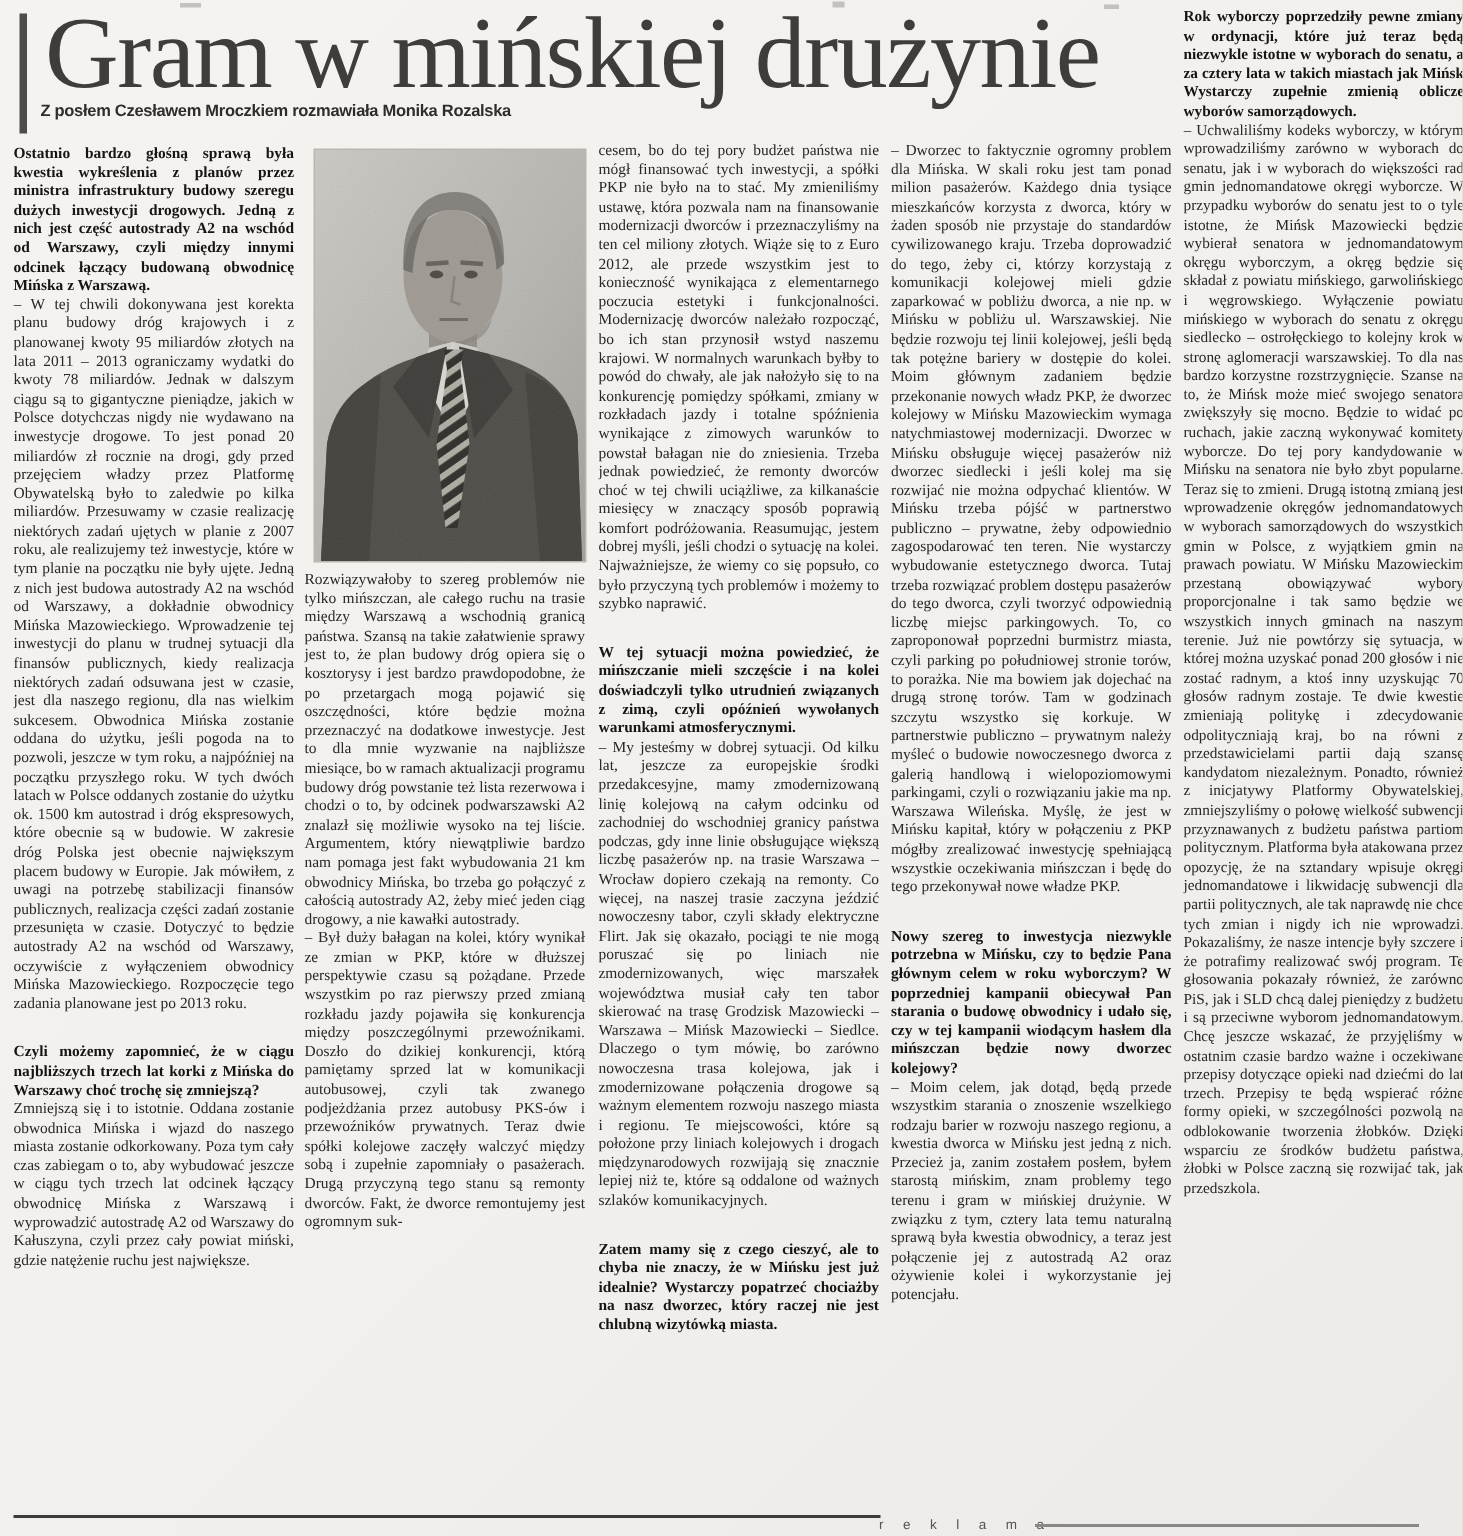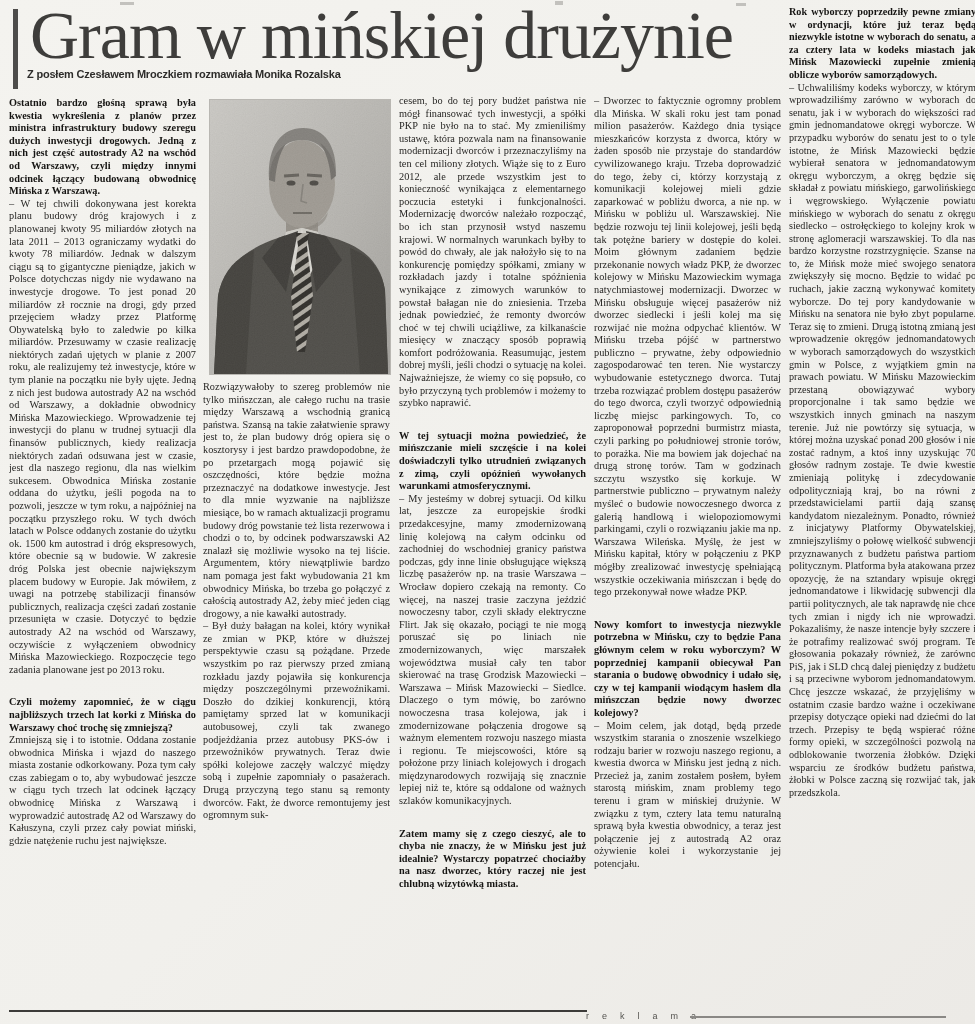--- a/index.html
+++ b/index.html
@@ -138,26 +138,26 @@
 
   <section class="col c3">
     <p class="a first">cesem, bo do tej pory budżet państwa nie mógł finansować tych inwestycji, a spółki PKP nie było na to stać. My zmieniliśmy ustawę, która pozwala nam na finansowanie modernizacji dworców i przeznaczyliśmy na ten cel miliony złotych. Wiąże się to z Euro 2012, ale przede wszystkim jest to konieczność wynikająca z elementarnego poczucia estetyki i funkcjonalności. Modernizację dworców należało rozpocząć, bo ich stan przynosił wstyd naszemu krajowi. W normalnych warunkach byłby to powód do chwały, ale jak nałożyło się to na konkurencję pomiędzy spółkami, zmiany w rozkładach jazdy i totalne spóźnienia wynikające z zimowych warunków to powstał bałagan nie do zniesienia. Trzeba jednak powiedzieć, że remonty dworców choć w tej chwili uciążliwe, za kilkanaście miesięcy w znaczący sposób poprawią komfort podróżowania. Reasumując, jestem dobrej myśli, jeśli chodzi o sytuację na kolei. Najważniejsze, że wiemy co się popsuło, co było przyczyną tych problemów i możemy to szybko naprawić.</p>
     <p class="q">W tej sytuacji można powiedzieć, że mińszczanie mieli szczęście i na kolei doświadczyli tylko utrudnień związanych z zimą, czyli opóźnień wywołanych warunkami atmosferycznymi.</p>
     <p class="a">– My jesteśmy w dobrej sytuacji. Od kilku lat, jeszcze za europejskie środki przedakcesyjne, mamy zmodernizowaną linię kolejową na całym odcinku od zachodniej do wschodniej granicy państwa podczas, gdy inne linie obsługujące większą liczbę pasażerów np. na trasie Warszawa – Wrocław dopiero czekają na remonty. Co więcej, na naszej trasie zaczyna jeździć nowoczesny tabor, czyli składy elektryczne Flirt. Jak się okazało, pociągi te nie mogą poruszać się po liniach nie zmodernizowanych, więc marszałek województwa musiał cały ten tabor skierować na trasę Grodzisk Mazowiecki – Warszawa – Mińsk Mazowiecki – Siedlce. Dlaczego o tym mówię, bo zarówno nowoczesna trasa kolejowa, jak i zmodernizowane połączenia drogowe są ważnym elementem rozwoju naszego miasta i regionu. Te miejscowości, które są położone przy liniach kolejowych i drogach międzynarodowych rozwijają się znacznie lepiej niż te, które są oddalone od ważnych szlaków komunikacyjnych.</p>
     <p class="q">Zatem mamy się z czego cieszyć, ale to chyba nie znaczy, że w Mińsku jest już idealnie? Wystarczy popatrzeć chociażby na nasz dworzec, który raczej nie jest chlubną wizytówką miasta.</p>
   </section>
 
   <section class="col c4">
     <p class="a first">– Dworzec to faktycznie ogromny problem dla Mińska. W skali roku jest tam ponad milion pasażerów. Każdego dnia tysiące mieszkańców korzysta z dworca, który w żaden sposób nie przystaje do standardów cywilizowanego kraju. Trzeba doprowadzić do tego, żeby ci, którzy korzystają z komunikacji kolejowej mieli gdzie zaparkować w pobliżu dworca, a nie np. w Mińsku w pobliżu ul. Warszawskiej. Nie będzie rozwoju tej linii kolejowej, jeśli będą tak potężne bariery w dostępie do kolei. Moim głównym zadaniem będzie przekonanie nowych władz PKP, że dworzec kolejowy w Mińsku Mazowieckim wymaga natychmiastowej modernizacji. Dworzec w Mińsku obsługuje więcej pasażerów niż dworzec siedlecki i jeśli kolej ma się rozwijać nie można odpychać klientów. W Mińsku trzeba pójść w partnerstwo publiczno – prywatne, żeby odpowiednio zagospodarować ten teren. Nie wystarczy wybudowanie estetycznego dworca. Tutaj trzeba rozwiązać problem dostępu pasażerów do tego dworca, czyli tworzyć odpowiednią liczbę miejsc parkingowych. To, co zaproponował poprzedni burmistrz miasta, czyli parking po południowej stronie torów, to porażka. Nie ma bowiem jak dojechać na drugą stronę torów. Tam w godzinach szczytu wszystko się korkuje. W partnerstwie publiczno – prywatnym należy myśleć o budowie nowoczesnego dworca z galerią handlową i wielopoziomowymi parkingami, czyli o rozwiązaniu jakie ma np. Warszawa Wileńska. Myślę, że jest w Mińsku kapitał, który w połączeniu z PKP mógłby zrealizować inwestycję spełniającą wszystkie oczekiwania mińszczan i będę do tego przekonywał nowe władze PKP.</p>
-    <p class="q">Nowy komfort to inwestycja niezwykle potrzebna w Mińsku, czy to będzie Pana głównym celem w roku wyborczym? W poprzedniej kampanii obiecywał Pan starania o budowę obwodnicy i udało się, czy w tej kampanii wiodącym hasłem dla mińszczan będzie nowy dworzec kolejowy?</p>
+    <p class="q">Nowy szereg to inwestycja niezwykle potrzebna w Mińsku, czy to będzie Pana głównym celem w roku wyborczym? W poprzedniej kampanii obiecywał Pan starania o budowę obwodnicy i udało się, czy w tej kampanii wiodącym hasłem dla mińszczan będzie nowy dworzec kolejowy?</p>
     <p class="a">– Moim celem, jak dotąd, będą przede wszystkim starania o znoszenie wszelkiego rodzaju barier w rozwoju naszego regionu, a kwestia dworca w Mińsku jest jedną z nich. Przecież ja, zanim zostałem posłem, byłem starostą mińskim, znam problemy tego terenu i gram w mińskiej drużynie. W związku z tym, cztery lata temu naturalną sprawą była kwestia obwodnicy, a teraz jest połączenie jej z autostradą A2 oraz ożywienie kolei i wykorzystanie jej potencjału.</p>
   </section>
 
   <section class="col c5">
-    <p class="q first">Rok wyborczy poprzedziły pewne zmiany w ordynacji, które już teraz będą niezwykle istotne w wyborach do senatu, a za cztery lata w kodeks miastach jak Mińsk Mazowiecki zupełnie zmienią oblicze wyborów samorządowych.</p>
+    <p class="q first">Rok wyborczy poprzedziły pewne zmiany w ordynacji, które już teraz będą niezwykle istotne w wyborach do senatu, a za cztery lata w takich miastach jak Mińsk Wystarczy zupełnie zmienią oblicze wyborów samorządowych.</p>
     <p class="a">– Uchwaliliśmy kodeks wyborczy, w którym wprowadziliśmy zarówno w wyborach do senatu, jak i w wyborach do większości rad gmin jednomandatowe okręgi wyborcze. W przypadku wyborów do senatu jest to o tyle istotne, że Mińsk Mazowiecki będzie wybierał senatora w jednomandatowym okręgu wyborczym, a okręg będzie się składał z powiatu mińskiego, garwolińskiego i węgrowskiego. Wyłączenie powiatu mińskiego w wyborach do senatu z okręgu siedlecko – ostrołęckiego to kolejny krok w stronę aglomeracji warszawskiej. To dla nas bardzo korzystne rozstrzygnięcie. Szanse na to, że Mińsk może mieć swojego senatora zwiększyły się mocno. Będzie to widać po ruchach, jakie zaczną wykonywać komitety wyborcze. Do tej pory kandydowanie w Mińsku na senatora nie było zbyt popularne. Teraz się to zmieni. Drugą istotną zmianą jest wprowadzenie okręgów jednomandatowych w wyborach samorządowych do wszystkich gmin w Polsce, z wyjątkiem gmin na prawach powiatu. W Mińsku Mazowieckim przestaną obowiązywać wybory proporcjonalne i tak samo będzie we wszystkich innych gminach na naszym terenie. Już nie powtórzy się sytuacja, w której można uzyskać ponad 200 głosów i nie zostać radnym, a ktoś inny uzyskując 70 głosów radnym zostaje. Te dwie kwestie zmieniają politykę i zdecydowanie odpolityczniają kraj, bo na równi z przedstawicielami partii dają szansę kandydatom niezależnym. Ponadto, również z inicjatywy Platformy Obywatelskiej, zmniejszyliśmy o połowę wielkość subwencji przyznawanych z budżetu państwa partiom politycznym. Platforma była atakowana przez opozycję, że na sztandary wpisuje okręgi jednomandatowe i likwidację subwencji dla partii politycznych, ale tak naprawdę nie chce tych zmian i nigdy ich nie wprowadzi. Pokazaliśmy, że nasze intencje były szczere i że potrafimy realizować swój program. Te głosowania pokazały również, że zarówno PiS, jak i SLD chcą dalej pieniędzy z budżetu i są przeciwne wyborom jednomandatowym. Chcę jeszcze wskazać, że przyjęliśmy w ostatnim czasie bardzo ważne i oczekiwane przepisy dotyczące opieki nad dziećmi do lat trzech. Przepisy te będą wspierać różne formy opieki, w szczególności pozwolą na odblokowanie tworzenia żłobków. Dzięki wsparciu ze środków budżetu państwa, żłobki w Polsce zaczną się rozwijać tak, jak przedszkola.</p>
   </section>
 
   <div class="rule-left"></div>
   <div class="reklama">reklama</div>
   <div class="rule-right"></div>
 
 </div>
 
 </body></html>

